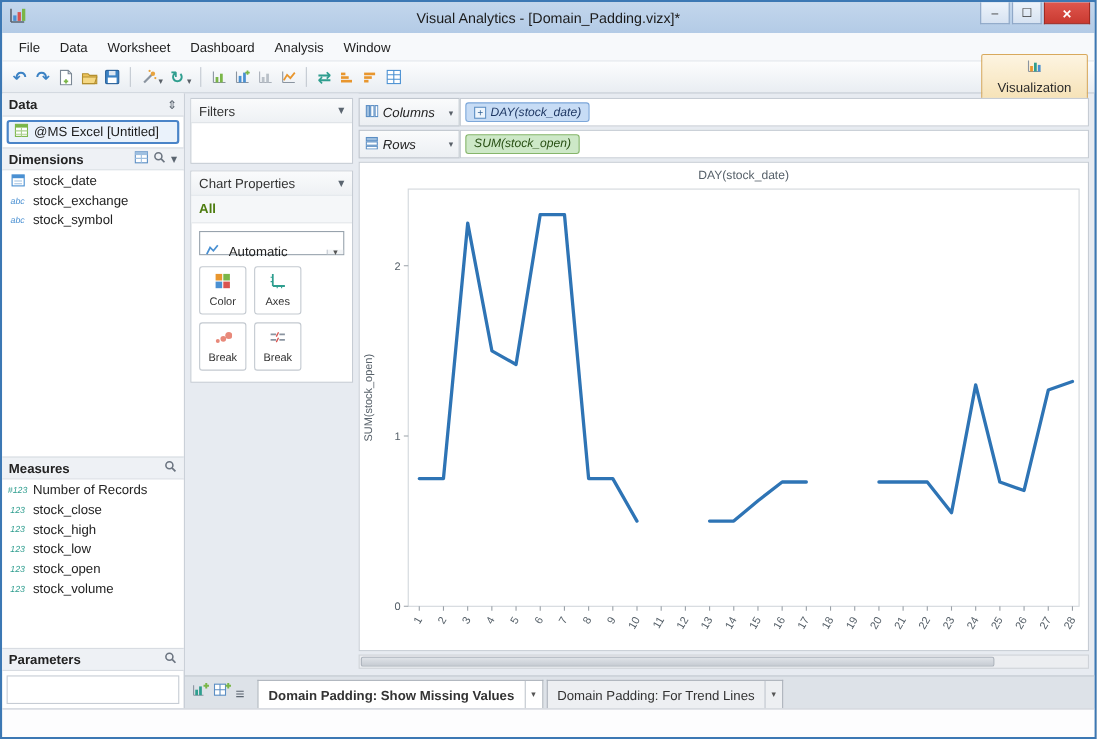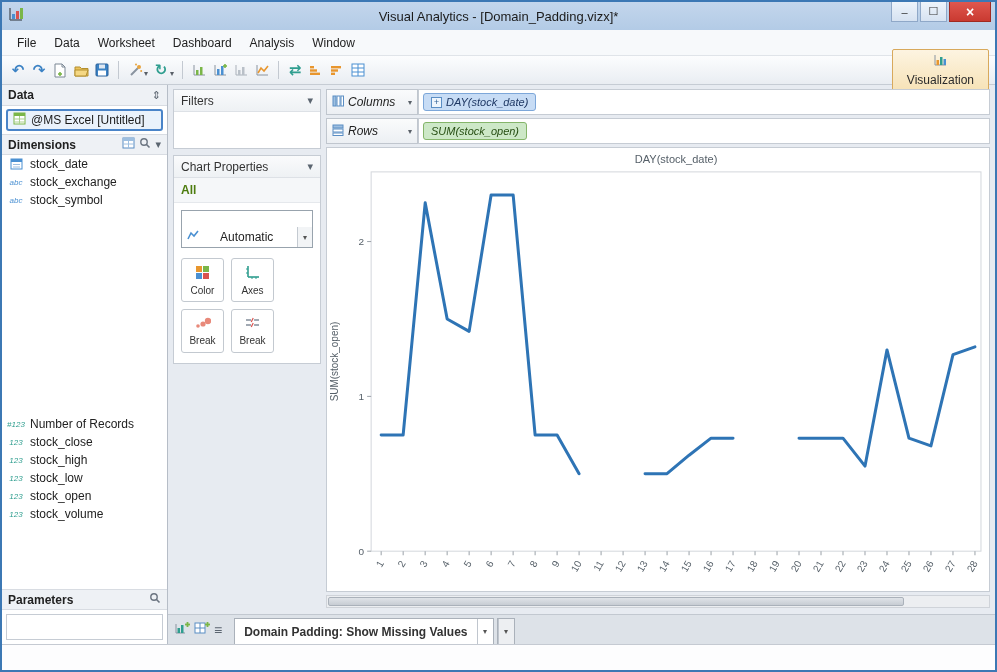--- a/index.html
+++ b/index.html
@@ -51,21 +51,21 @@
   .n123{color:#2f9e8f;font-size:8px;font-style:italic;}
   .params-box{margin:4px;border:1px solid #c6ccd4;background:#fff;height:26px;flex:0 0 auto;}
 
   
   .midpanel{width:158px;background:#e7ebf1;flex:0 0 auto;display:flex;flex-direction:column;}
   .panel-box{background:#fff;border:1px solid #c6ccd4;margin:4px 5px 2px 5px;}
   .panel-box-header{display:flex;align-items:center;height:22px;padding:0 7px;font-size:12px;color:#333;
     background:linear-gradient(#fafbfc,#eef1f4);border-bottom:1px solid #dde1e6;}
   .filters-body{height:36px;}
   .all-row{font-weight:bold;font-size:12px;color:#4d7c0f;padding:5px 7px;border-bottom:1px solid #e5e8ec;background:#f5f7f9;}
-  .mark-select{margin:7px 7px 4px 7px;height:38px;border:1px solid #98a3ad;background:#fff;display:flex;align-items:center;gap:21px;padding:16px 0 0 5px;font-size:12px;color:#222;}
+  .mark-select{margin:7px 7px 4px 7px;height:22px;border:1px solid #98a3ad;background:#fff;display:flex;align-items:center;gap:9px;padding:16px 0 0 5px;font-size:12px;color:#222;}
   .mark-select .sel-caret{margin-left:auto;border-left:1px solid #c4cad1;height:100%;width:15px;display:flex;align-items:center;justify-content:center;font-size:8px;color:#555;background:#f2f4f6;}
   .prop-btns{display:flex;flex-wrap:wrap;gap:7px;padding:6px 7px 10px 7px;}
   .prop-btn{width:43px;height:44px;border:1px solid #c3c9d0;border-radius:3px;background:#fff;display:flex;flex-direction:column;
     align-items:center;justify-content:center;gap:3px;font-size:10px;color:#333;}
 
   
   .rightcol{flex:1;display:flex;flex-direction:column;min-width:0;}
   .upper{flex:1;display:flex;min-height:0;}
   .maincol{flex:1;display:flex;flex-direction:column;min-width:0;padding:4px 5px 0 0;}
   .shelf-row{display:flex;height:26px;margin-bottom:3px;gap:0;font-style:italic;}
@@ -291,20 +291,30 @@
             </span>
             <span class="field-label">stock_exchange</span>
           </div>
           <div class="field-row">
             <span class="field-icon">
               <span class="abc">abc</span>
             </span>
             <span class="field-label">stock_symbol</span>
           </div>
         </div>
+      <div class="section-header">
+        <span>Measures</span>
+        <span class="sh-spacer"></span>
+        <span>
+          <svg width="12" height="12" viewBox="0 0 12 12">
+              <circle cx="5" cy="5" r="3.2" fill="none" stroke="#6b7480" stroke-width="1.4"></circle>
+              <line x1="7.5" y1="7.5" x2="10.5" y2="10.5" stroke="#6b7480" stroke-width="1.6"></line>
+            </svg>
+        </span>
+      </div>
       <div class="field-list meas">
           <div class="field-row">
             <span class="field-icon">
               <span class="n123">#123</span>
             </span>
             <span class="field-label">Number of Records</span>
           </div>
           <div class="field-row">
             <span class="field-icon">
               <span class="n123">123</span>
@@ -569,20 +579,21 @@
               </svg>
           </span>
           <span class="sh-glyph" style="font-size:14px;color:#5b6570;">≡</span>
         </span>
         <span style="display:flex;align-items:flex-end;gap:3px;">
             <div class="sheet-tab active">
               <span class="tab-label">Domain Padding: Show Missing Values</span>
               <span class="tab-caret">▾</span>
             </div>
             <div class="sheet-tab">
+              <span class="tab-label">Domain Padding: For Trend Lines</span>
               <span class="tab-caret">▾</span>
             </div>
           </span>
       </div>
     </div>
   </div>
 
   <div class="statusbar"></div>
 </div>
 

